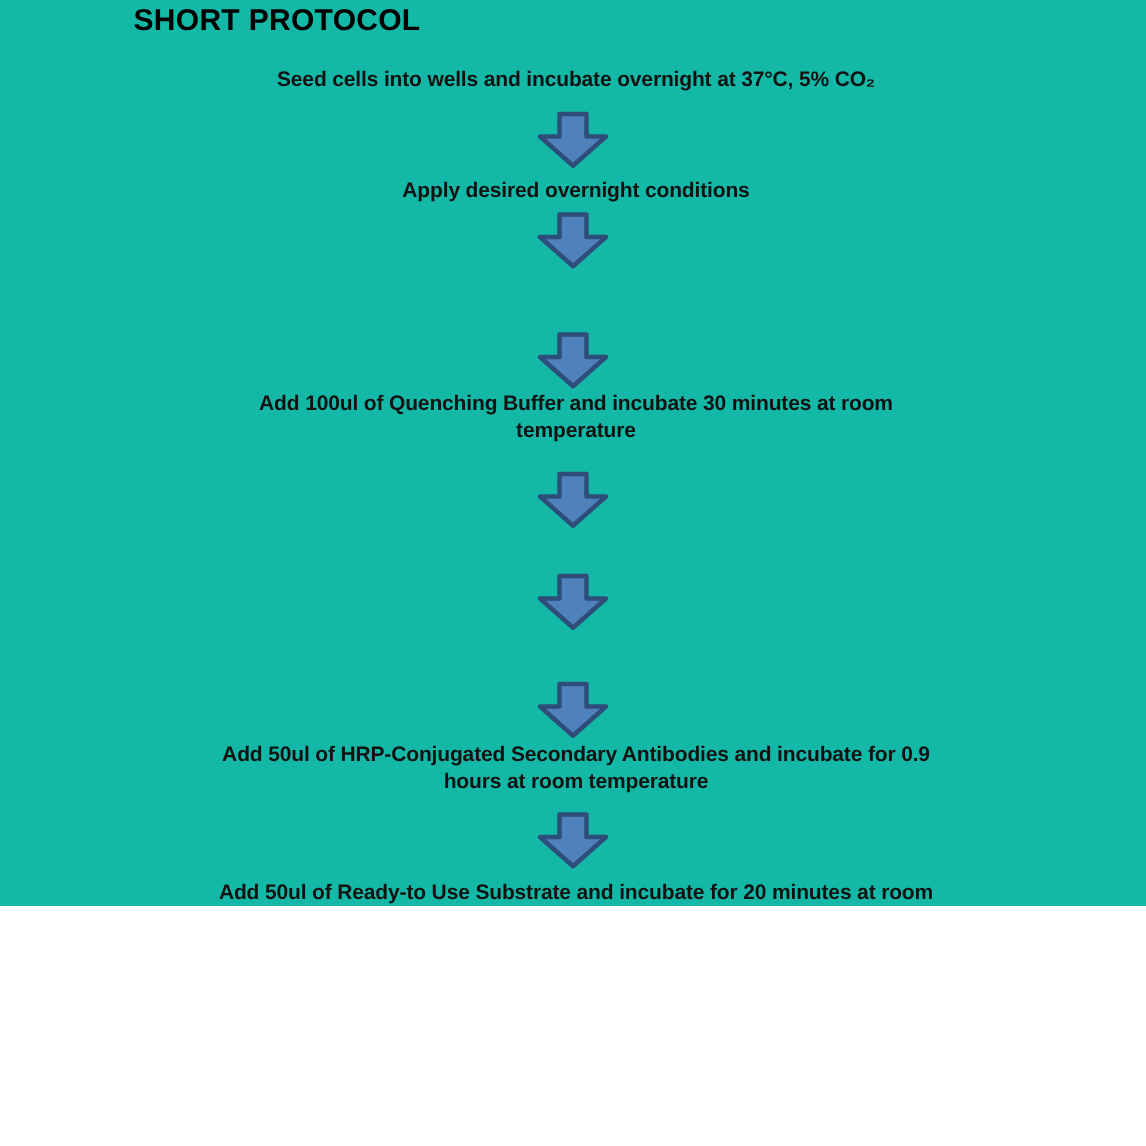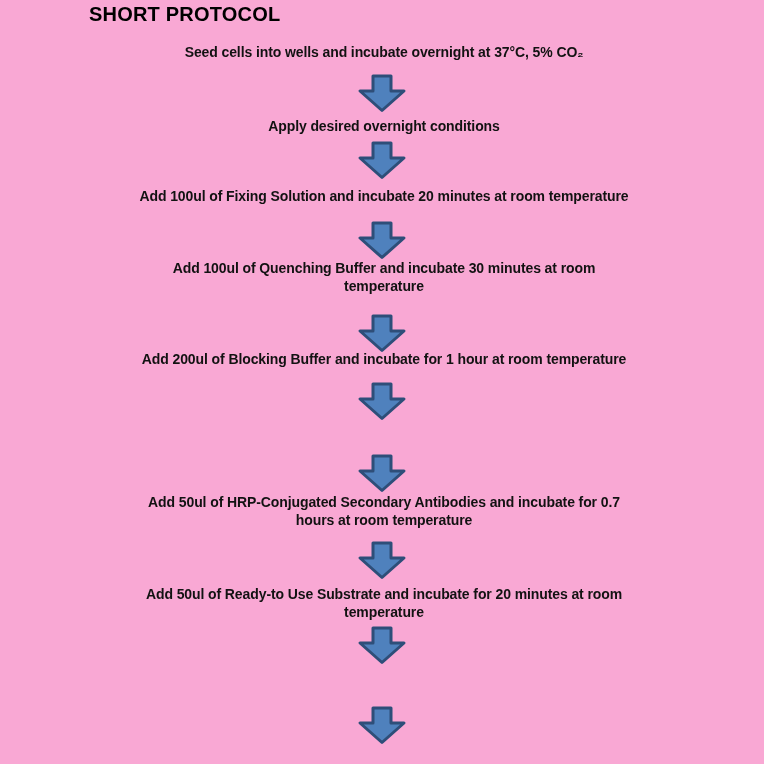--- a/index.html
+++ b/index.html
@@ -3,22 +3,22 @@
 <meta charset="utf-8">
 <style>
   html, body { margin: 0; padding: 0; }
   body {
     width: 764px; height: 764px;
     background: #ffffff;
     font-family: "Liberation Sans", sans-serif;
   }
   .canvas {
     position: relative;
-    width: 764px; height: 764px;
-    background: #f9a8d4;
+    width: 764px; height: 604px;
+    background: #14b8a6;
     overflow: hidden;
   }
   .title {
     position: absolute;
     left: 89px; top: 3px;
     font-size: 20px;
     font-weight: bold;
     color: #000000;
     letter-spacing: 0.2px;
     white-space: nowrap;
@@ -59,53 +59,51 @@
   </div>
 
   <div class="step-text" style="top:118px">Apply desired overnight conditions</div>
 
   <div class="arrow" style="top:141px">
     <svg viewBox="0 0 50 39">
         <path class="arrow-shape" d="M16 2 H34 V17 H47 L25 36.5 L3 17 H16 Z" stroke-width="3" stroke-linejoin="round" fill="#4f81bd" stroke="#2e4e79"></path>
       </svg>
   </div>
 
-  <div class="step-text" style="top:188px">Add 100ul of Fixing Solution and incubate 20 minutes at room temperature</div>
 
   <div class="arrow" style="top:221px">
     <svg viewBox="0 0 50 39">
         <path class="arrow-shape" d="M16 2 H34 V17 H47 L25 36.5 L3 17 H16 Z" stroke-width="3" stroke-linejoin="round" fill="#4f81bd" stroke="#2e4e79"></path>
       </svg>
   </div>
 
   <div class="step-text" style="top:260px">Add 100ul of Quenching Buffer and incubate 30 minutes at room
 temperature</div>
 
   <div class="arrow" style="top:314px">
     <svg viewBox="0 0 50 39">
         <path class="arrow-shape" d="M16 2 H34 V17 H47 L25 36.5 L3 17 H16 Z" stroke-width="3" stroke-linejoin="round" fill="#4f81bd" stroke="#2e4e79"></path>
       </svg>
   </div>
 
-  <div class="step-text" style="top:351px">Add 200ul of Blocking Buffer and incubate for 1 hour at room temperature</div>
 
   <div class="arrow" style="top:382px">
     <svg viewBox="0 0 50 39">
         <path class="arrow-shape" d="M16 2 H34 V17 H47 L25 36.5 L3 17 H16 Z" stroke-width="3" stroke-linejoin="round" fill="#4f81bd" stroke="#2e4e79"></path>
       </svg>
   </div>
 
 
   <div class="arrow" style="top:454px">
     <svg viewBox="0 0 50 39">
         <path class="arrow-shape" d="M16 2 H34 V17 H47 L25 36.5 L3 17 H16 Z" stroke-width="3" stroke-linejoin="round" fill="#4f81bd" stroke="#2e4e79"></path>
       </svg>
   </div>
 
-  <div class="step-text" style="top:494px">Add 50ul of HRP-Conjugated Secondary Antibodies and incubate for 0.7
+  <div class="step-text" style="top:494px">Add 50ul of HRP-Conjugated Secondary Antibodies and incubate for 0.9
 hours at room temperature</div>
 
   <div class="arrow" style="top:541px">
     <svg viewBox="0 0 50 39">
         <path class="arrow-shape" d="M16 2 H34 V17 H47 L25 36.5 L3 17 H16 Z" stroke-width="3" stroke-linejoin="round" fill="#4f81bd" stroke="#2e4e79"></path>
       </svg>
   </div>
 
   <div class="step-text" style="top:586px">Add 50ul of Ready-to Use Substrate and incubate for 20 minutes at room
 temperature</div>

